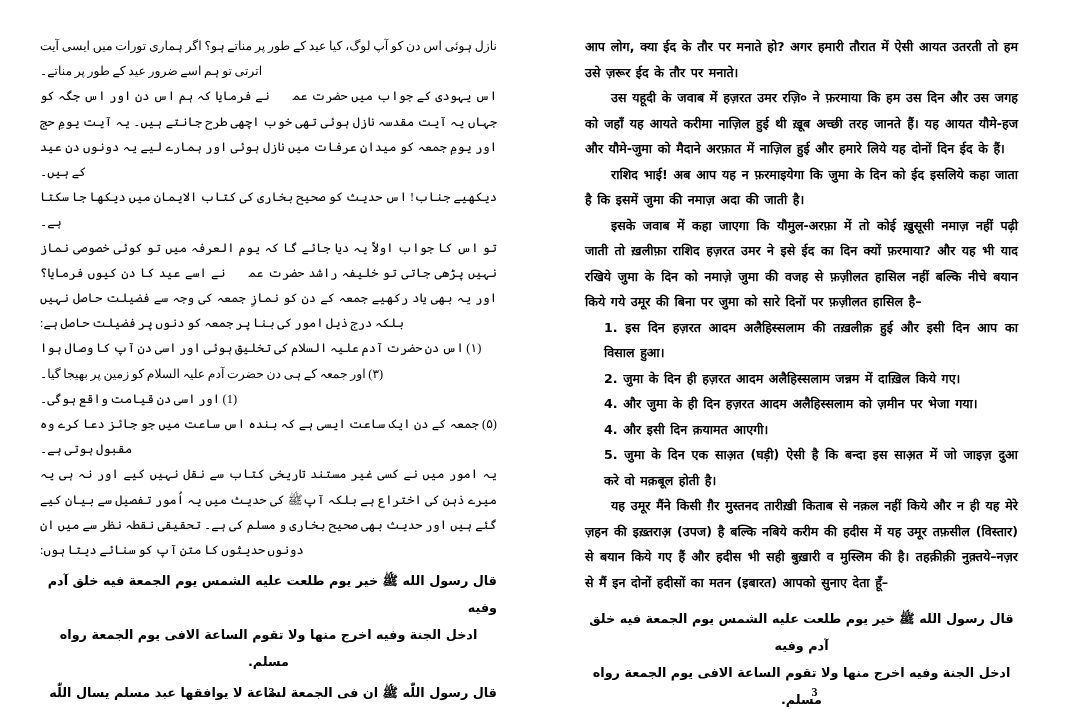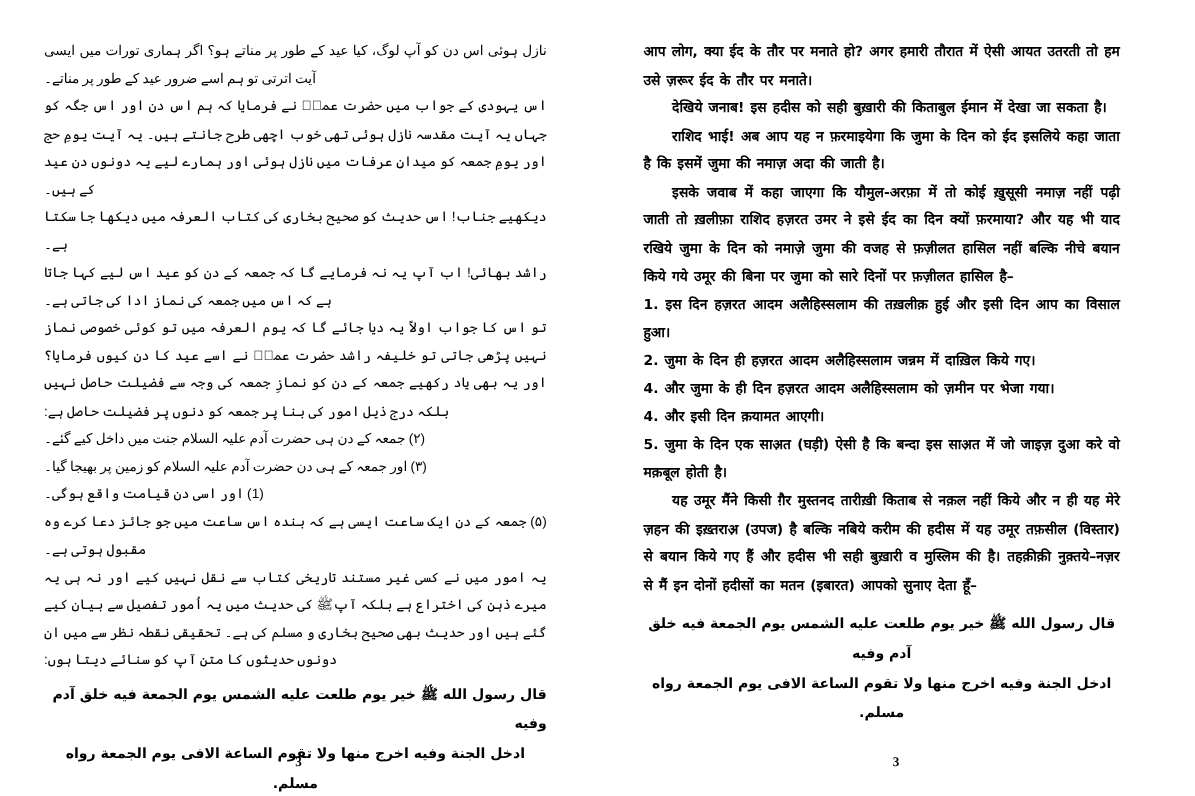--- a/index.html
+++ b/index.html
@@ -36,21 +36,21 @@
 
   .page-right {
     width: 543px;
     padding: 34px 68px 0 42px;
   }
 
   
   .urdu-body {
     direction: rtl;
     text-align: right;
-    font-family: Liberation Sans, sans-serif;
+    font-family: Liberation Serif, serif;
     font-size: 12.4px;
     line-height: 25.2px;
     letter-spacing: 0px;
     word-spacing: -0.5px;
   }
   .urdu-body p {
     margin: 0 0 0 0;
     text-align: justify;
     text-align-last: left;
     text-justify: inter-word;
@@ -74,20 +74,21 @@
   .hindi-body p {
     margin: 0;
     text-align: justify;
     text-align-last: left;
   }
   .hindi-body p.indented {
     text-indent: 26px;
   }
   .hindi-list p {
     text-indent: 0;
+    margin-left: 19px;
   }
 
   
   .arabic-block {
     direction: rtl;
     text-align: center;
     font-family: "DejaVu Sans", sans-serif;
     font-weight: 700;
     font-size: 12.8px;
     line-height: 27px;
@@ -125,26 +126,25 @@
 </head>
 <body>
 
 <div class="spread">
 
   <div class="page page-left">
 
     <div class="urdu-body">
       <p>نازل ہوئی اس دن کو آپ لوگ، کیا عید کے طور پر مناتے ہو؟ اگر ہماری تورات میں ایسی آیت اترتی تو ہم اسے ضرور عید کے طور پر مناتے۔</p>
       <p>اس یہودی کے جواب میں حضرت عمرؓ نے فرمایا کہ ہم اس دن اور اس جگہ کو جہاں یہ آیت مقدسہ نازل ہوئی تھی خوب اچھی طرح جانتے ہیں۔ یہ آیت یومِ حج اور یومِ جمعہ کو میدانِ عرفات میں نازل ہوئی اور ہمارے لیے یہ دونوں دن عید کے ہیں۔</p>
-      <p>دیکھیے جناب! اس حدیث کو صحیح بخاری کی کتاب العرفہ میں دیکھا جا سکتا ہے۔</p>
-      <p>راشد بھائی! اب آپ یہ نہ فرمایے گا کہ جمعہ کے دن کو عید اس لیے کہا جاتا ہے کہ اس میں جمعہ کی نماز ادا کی جاتی ہے۔</p>
+      <p>دیکھیے جناب! اس حدیث کو صحیح بخاری کی کتاب الایمان میں دیکھا جا سکتا ہے۔</p>
       <p>تو اس کا جواب اولاً یہ دیا جائے گا کہ یوم العرفہ میں تو کوئی خصوصی نماز نہیں پڑھی جاتی تو خلیفہ راشد حضرت عمرؓ نے اسے عید کا دن کیوں فرمایا؟ اور یہ بھی یاد رکھیے جمعہ کے دن کو نمازِ جمعہ کی وجہ سے فضیلت حاصل نہیں بلکہ درج ذیل امور کی بنا پر جمعہ کو دنوں پر فضیلت حاصل ہے:</p>
 
       <div>
-        <p class="urdu-item">(۲)  جمعہ کے دن ہی حضرت آدم علیہ السلام جنت میں داخل کیے گئے۔</p>
+        <p class="urdu-item">(۱)  اس دن حضرت آدم علیہ السلام کی تخلیق ہوئی اور اسی دن آپ کا وصال ہوا</p>
         <p class="urdu-item">(۳)  اور جمعہ کے ہی دن حضرت آدم علیہ السلام کو زمین پر بھیجا گیا۔</p>
         <p class="urdu-item">(1)  اور اسی دن قیامت واقع ہوگی۔</p>
         <p class="urdu-item">(۵)  جمعہ کے دن ایک ساعت ایسی ہے کہ بندہ اس ساعت میں جو جائز دعا کرے وہ مقبول ہوتی ہے۔</p>
       </div>
 
       <p>یہ امور میں نے کسی غیر مستند تاریخی کتاب سے نقل نہیں کیے اور نہ ہی یہ میرے ذہن کی اختراع ہے بلکہ آپﷺ کی حدیث میں یہ اُمور تفصیل سے بیان کیے گئے ہیں اور حدیث بھی صحیح بخاری و مسلم کی ہے۔ تحقیقی نقطہ نظر سے میں ان دونوں حدیثوں کا متن آپ کو سنائے دیتا ہوں:</p>
     </div>
 
     <div class="arabic-block arabic-left-page">
       <span class="ar-line">قال رسول الله ﷺ خير يوم طلعت عليه الشمس يوم الجمعة فيه خلق آدم وفيه</span>
@@ -155,21 +155,21 @@
       <span class="ar-line">قال رسول اللّٰه ﷺ ان فى الجمعة لساعة لا يوافقها عبد مسلم يسال اللّٰه</span>
     </div>
 
     <div class="folio">3</div>
   </div>
 
   <div class="page page-right">
 
     <div class="hindi-body">
       <p>आप लोग, क्या ईद के तौर पर मनाते हो? अगर हमारी तौरात में ऐसी आयत उतरती तो हम उसे ज़रूर ईद के तौर पर मनाते।</p>
-      <p class="indented">देखिये जनाब! इस हदीस को सही बुख़ारी की किताबुल ईमान में देखा जा सकता है।</p>
+      <p class="indented">उस यहूदी के जवाब में हज़रत उमर रज़ि० ने फ़रमाया कि हम उस दिन और उस जगह को जहाँ यह आयते करीमा नाज़िल हुई थी ख़ूब अच्छी तरह जानते हैं। यह आयत यौमे-हज और यौमे-जुमा को मैदाने अरफ़ात में नाज़िल हुई और हमारे लिये यह दोनों दिन ईद के हैं।</p>
       <p class="indented">राशिद भाई! अब आप यह न फ़रमाइयेगा कि जुमा के दिन को ईद इसलिये कहा जाता है कि इसमें जुमा की नमाज़ अदा की जाती है।</p>
       <p class="indented">इसके जवाब में कहा जाएगा कि यौमुल-अरफ़ा में तो कोई ख़ुसूसी नमाज़ नहीं पढ़ी जाती तो ख़लीफ़ा राशिद हज़रत उमर ने इसे ईद का दिन क्यों फ़रमाया? और यह भी याद रखिये जुमा के दिन को नमाज़े जुमा की वजह से फ़ज़ीलत हासिल नहीं बल्कि नीचे बयान किये गये उमूर की बिना पर जुमा को सारे दिनों पर फ़ज़ीलत हासिल है–</p>
 
       <div class="hindi-list">
         <p>1. इस दिन हज़रत आदम अलैहिस्सलाम की तख़लीक़ हुई और इसी दिन आप का विसाल हुआ।</p>
         <p>2. जुमा के दिन ही हज़रत आदम अलैहिस्सलाम जन्नम में दाख़िल किये गए।</p>
         <p>4. और जुमा के ही दिन हज़रत आदम अलैहिस्सलाम को ज़मीन पर भेजा गया।</p>
         <p>4. और इसी दिन क़यामत आएगी।</p>
         <p>5. जुमा के दिन एक साअ़त (घड़ी) ऐसी है कि बन्दा इस साअ़त में जो जाइज़ दुआ करे वो मक़बूल होती है।</p>
       </div>

